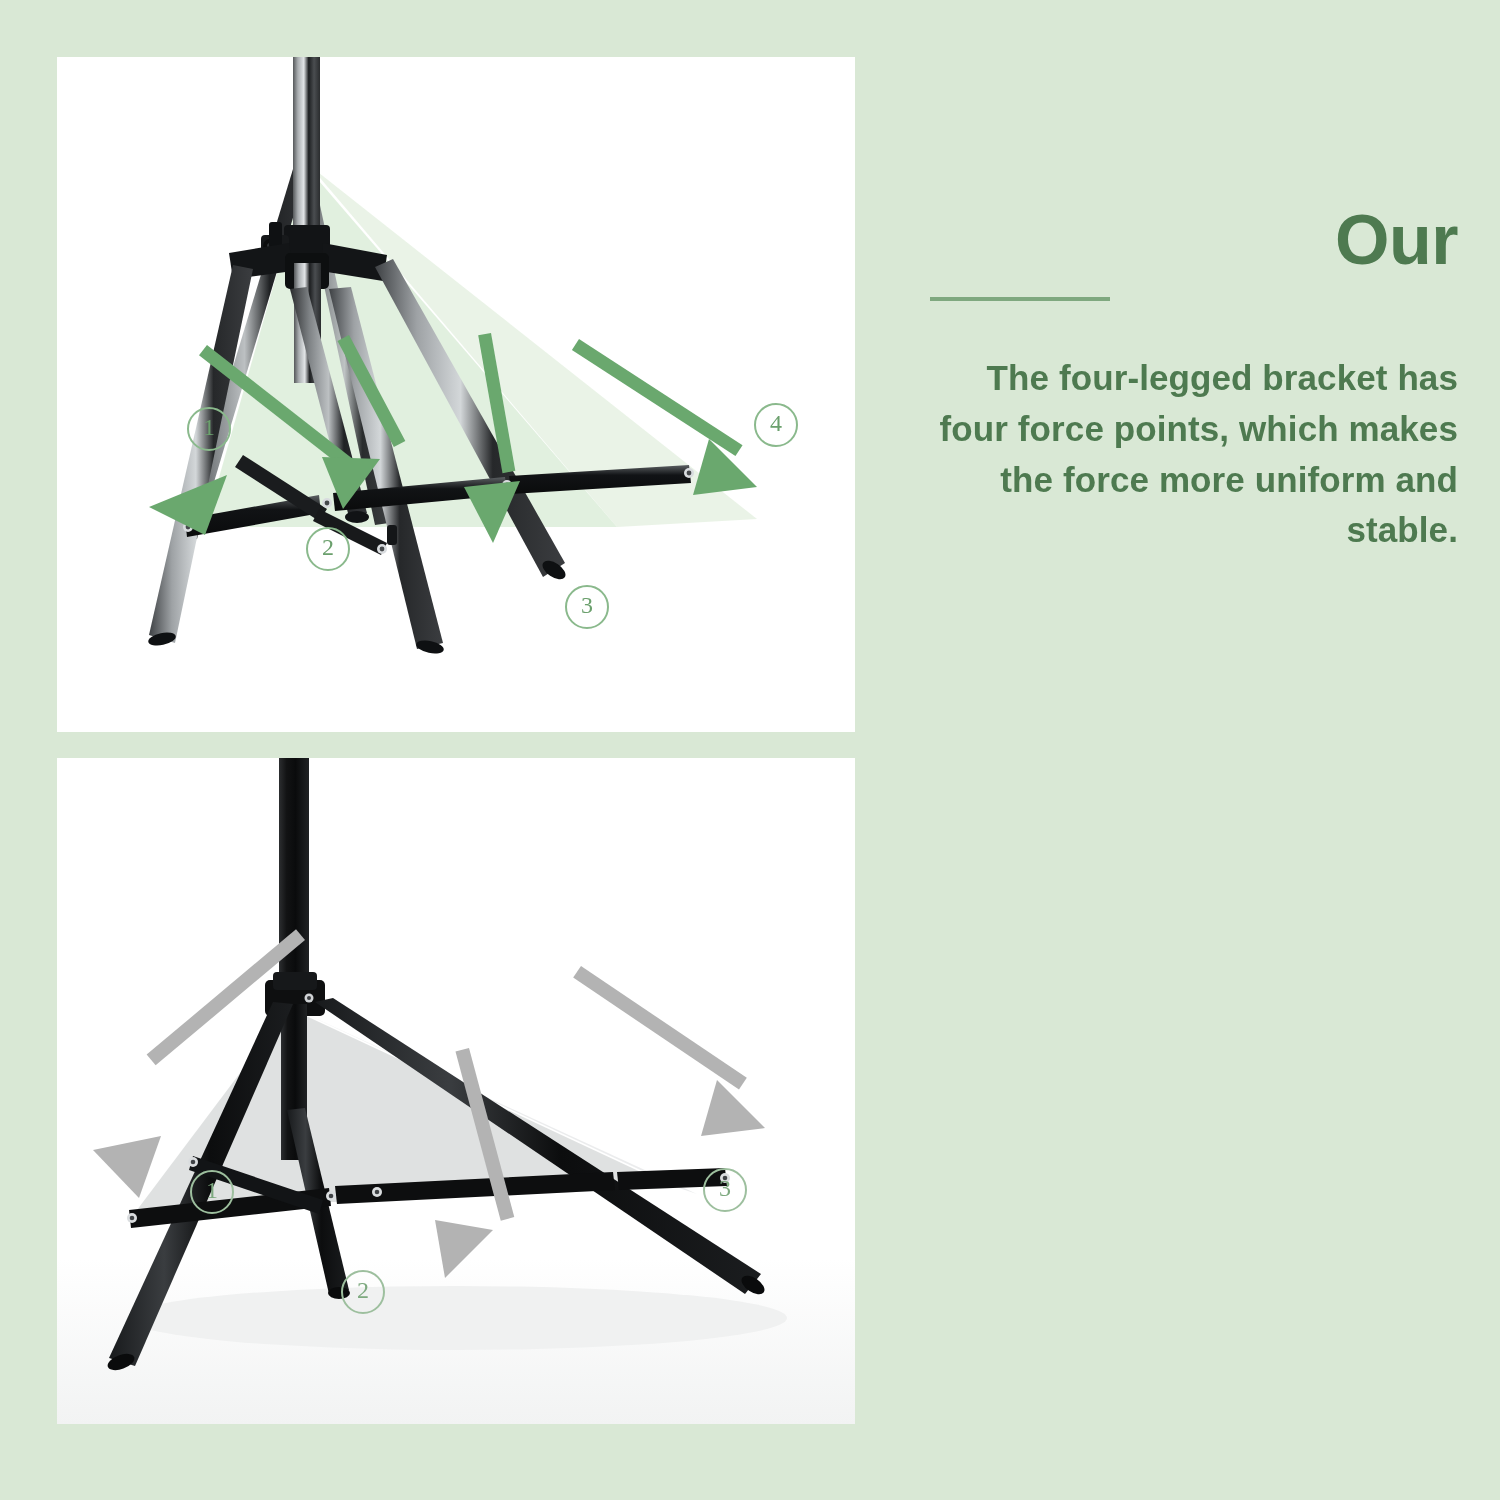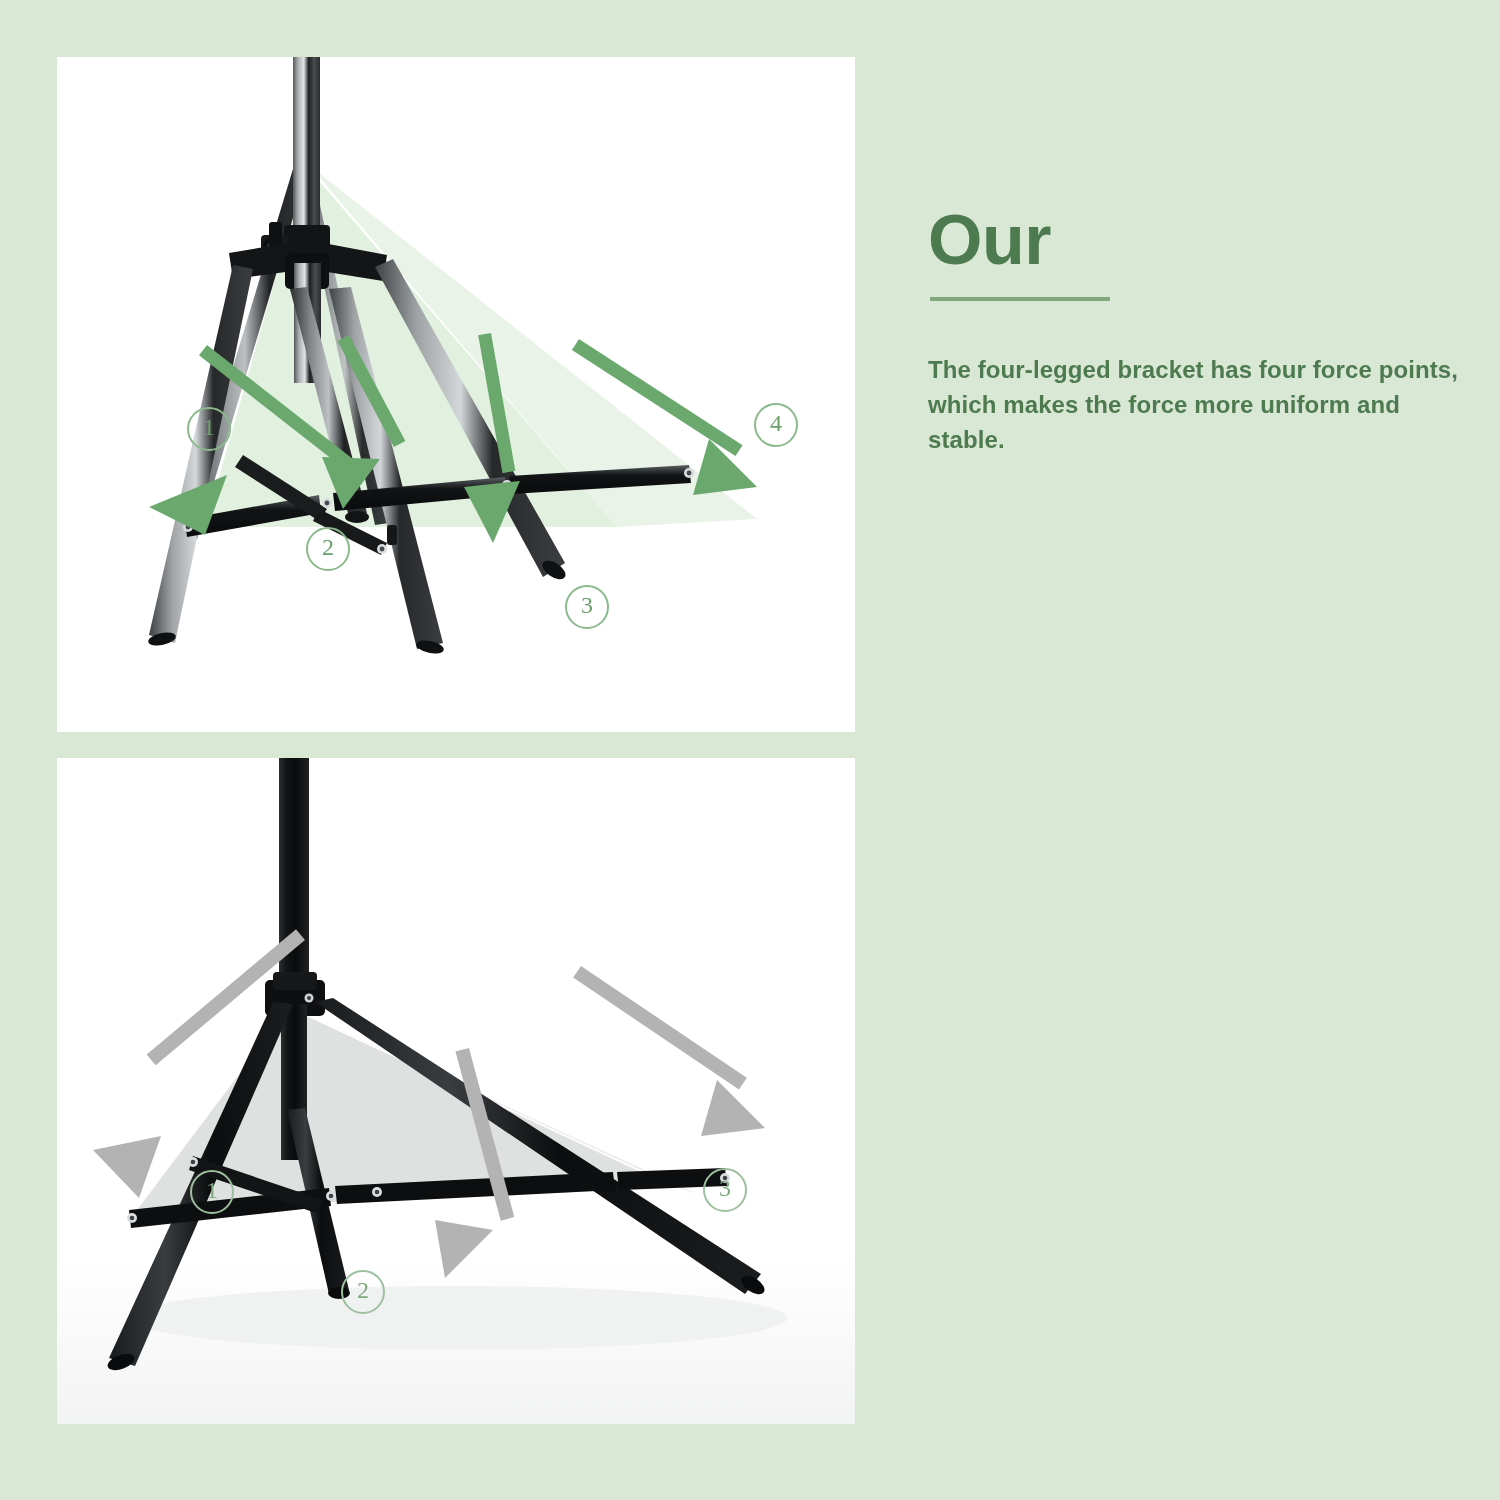--- a/index.html
+++ b/index.html
@@ -17,39 +17,39 @@
     background:#ffffff;
     overflow:hidden;
   }
   #panel-top{left:57px;top:57px;width:798px;height:675px;}
   #panel-bottom{left:57px;top:758px;width:798px;height:666px;}
 
   .stage{position:absolute;left:0;top:0;width:100%;height:100%;}
 
   
   .textblock{position:absolute;left:928px;width:530px;}
-  #text-our{top:205px;}
+  #text-our{top:205px;text-align:right;}
   #text-other{top:862px;}
 
   .heading{
     font-size:70px;
     font-weight:bold;
     color:#4e7a50;
     line-height:1.0;
     letter-spacing:-0.5px;
     margin:0;
   }
   .rule{
     width:180px;height:4px;
     background:#7fa87f;
     margin:22px 0 0 2px;
   }
   .body{
     margin-top:52px;
-    font-size:24px;
+    font-size:35px;
     font-weight:bold;
     line-height:1.45;
     color:#4e7a50;
     letter-spacing:0.1px;
   }
 
   
   .num{
     position:absolute;
     width:40px;height:40px;

